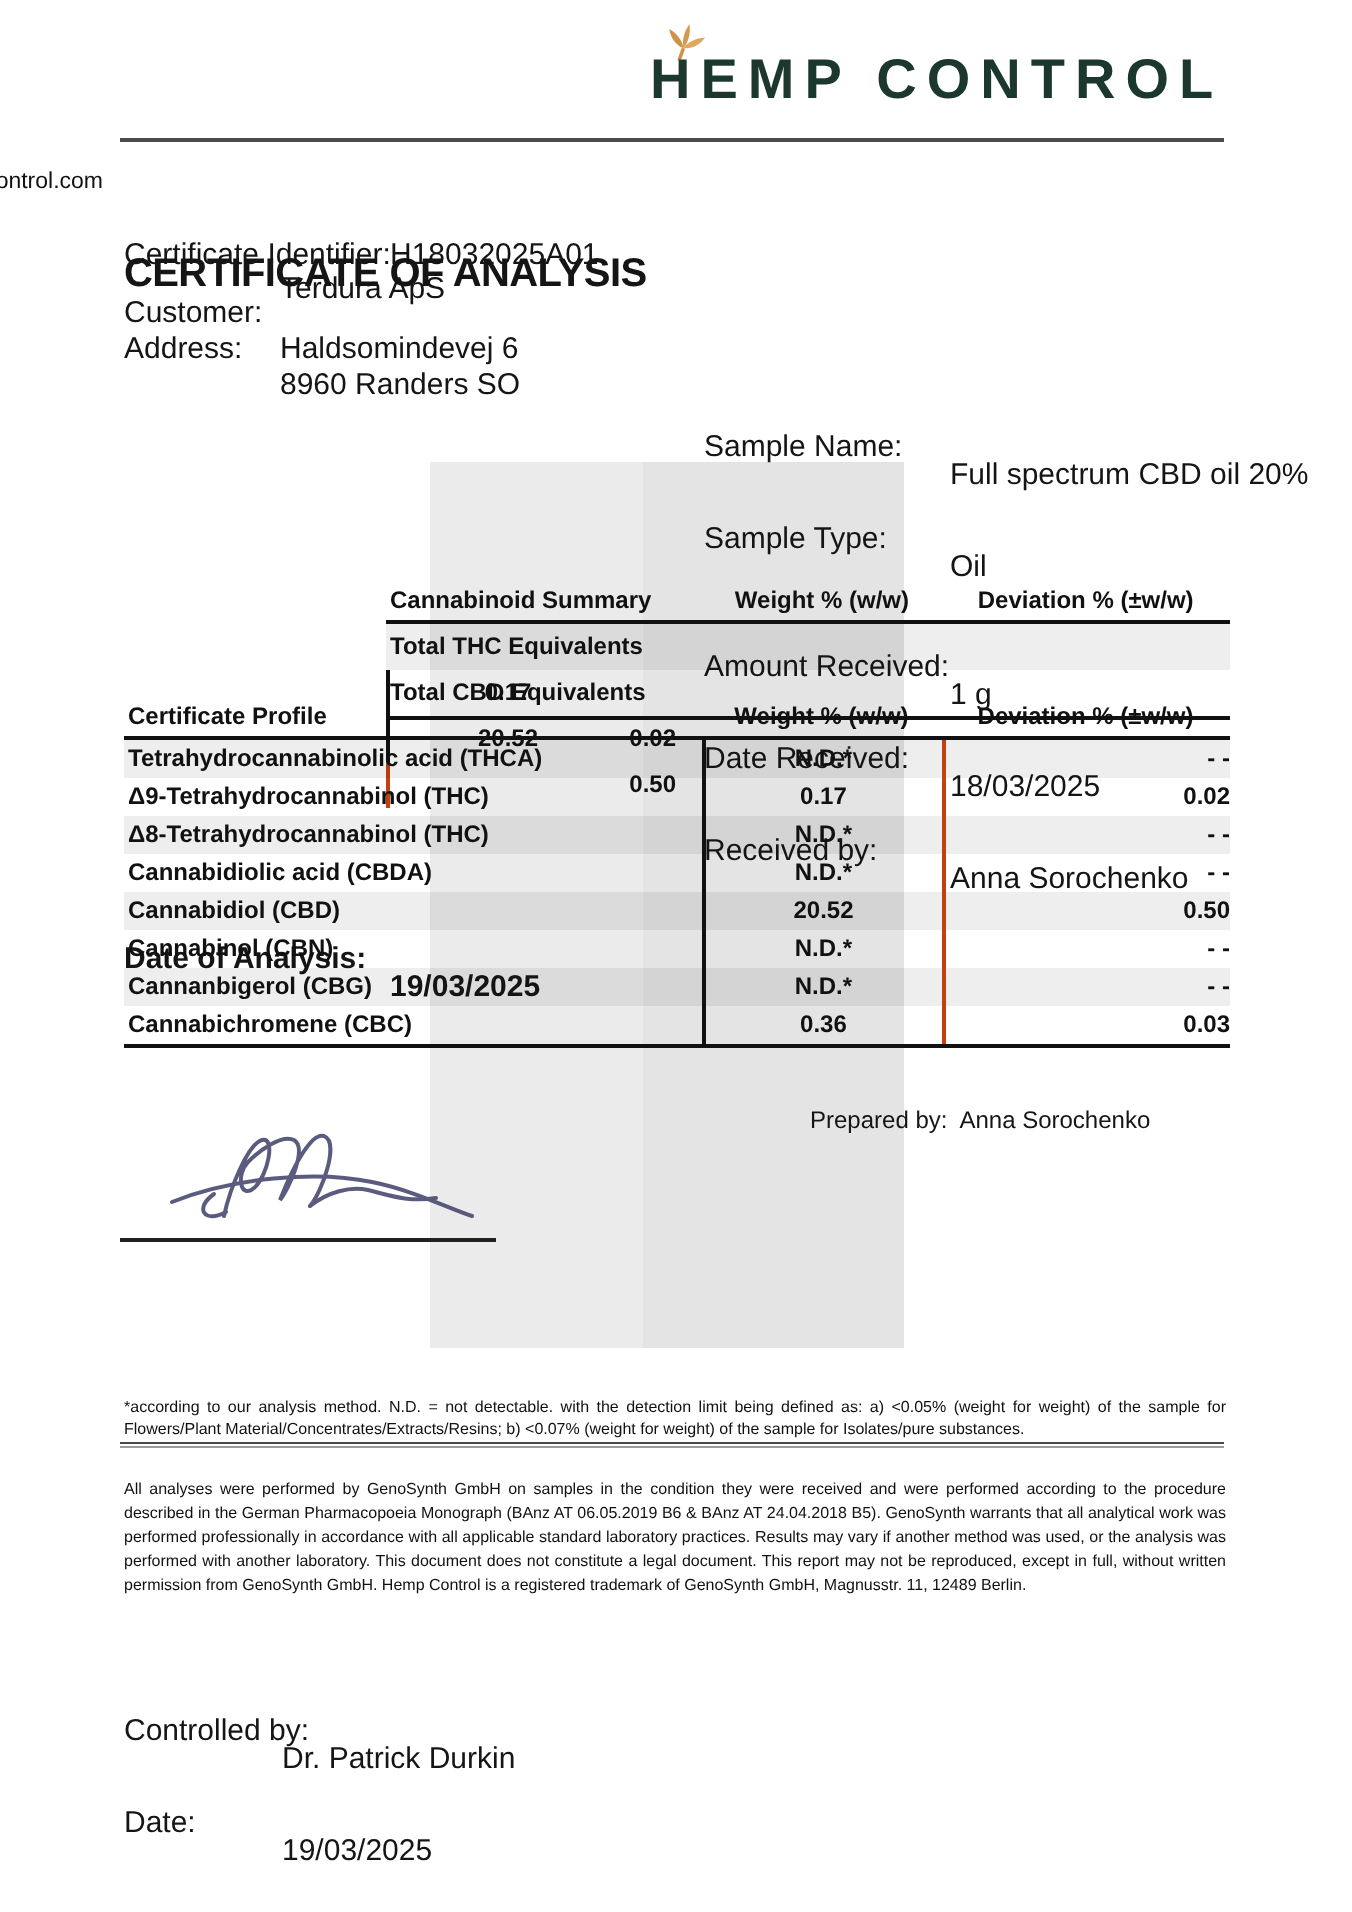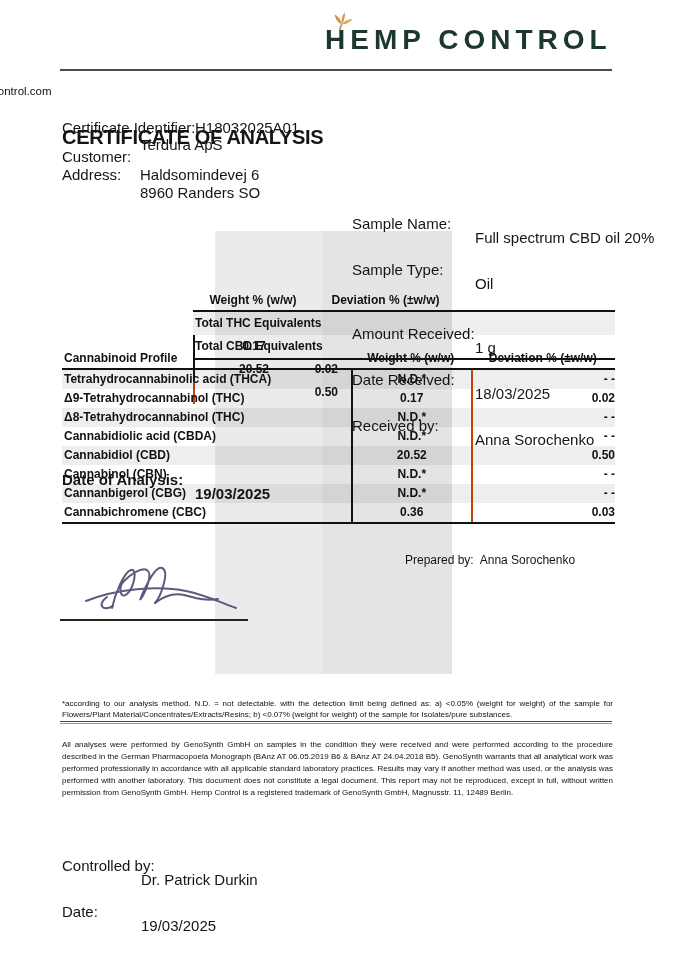--- a/index.html
+++ b/index.html
@@ -89,38 +89,39 @@
   <div class="lbl fg" style="left:352px;top:222px;">Date Received:</div>
   <div class="val fg" style="left:475px;top:222px;">18/03/2025</div>
   <div class="lbl fg" style="left:352px;top:240px;">Received by:</div>
   <div class="val fg" style="left:475px;top:240px;">Anna Sorochenko</div>
 
   <div class="lbl bold fg" style="left:62px;top:266px;">Date of Analysis:</div>
   <div class="val bold fg" style="left:195px;top:266px;">19/03/2025</div>
 
   <div class="tbl summary" style="left:193px;top:290px;width:422px;">
     <div class="thead">
+      <div class="c-name">Cannabinoid Summary</div>
       <div class="h2">Weight % (w/w)</div>
       <div class="h3">Deviation % (±w/w)</div>
     </div>
     <div class="trow alt">
       <div class="c-name">Total THC Equivalents</div>
       <div class="c2">0.17</div>
       <div class="c3">0.02</div>
     </div>
     <div class="trow">
       <div class="c-name">Total CBD Equivalents</div>
       <div class="c2">20.52</div>
       <div class="c3">0.50</div>
     </div>
   </div>
 
   <div class="tbl profile" style="left:62px;top:348px;width:553px;">
     <div class="thead">
-      <div class="c-name">Cannabinoid Profile</div>
+      <div class="c-name">Certificate Profile</div>
       <div class="h2">Weight % (w/w)</div>
       <div class="h3">Deviation % (±w/w)</div>
     </div>
     <div class="trow alt">
       <div class="c-name">Tetrahydrocannabinolic acid (THCA)</div>
       <div class="c2">N.D.*</div>
       <div class="c3">- -</div>
     </div>
     <div class="trow">
       <div class="c-name">Δ9-Tetrahydrocannabinol (THC)</div>

